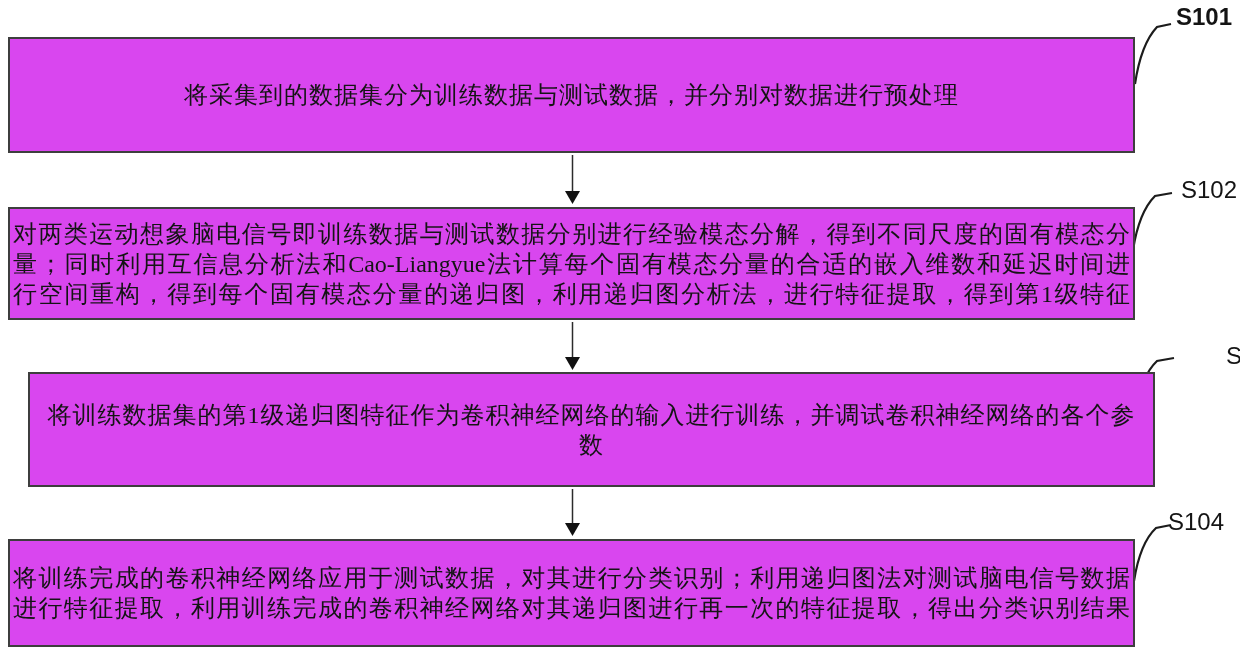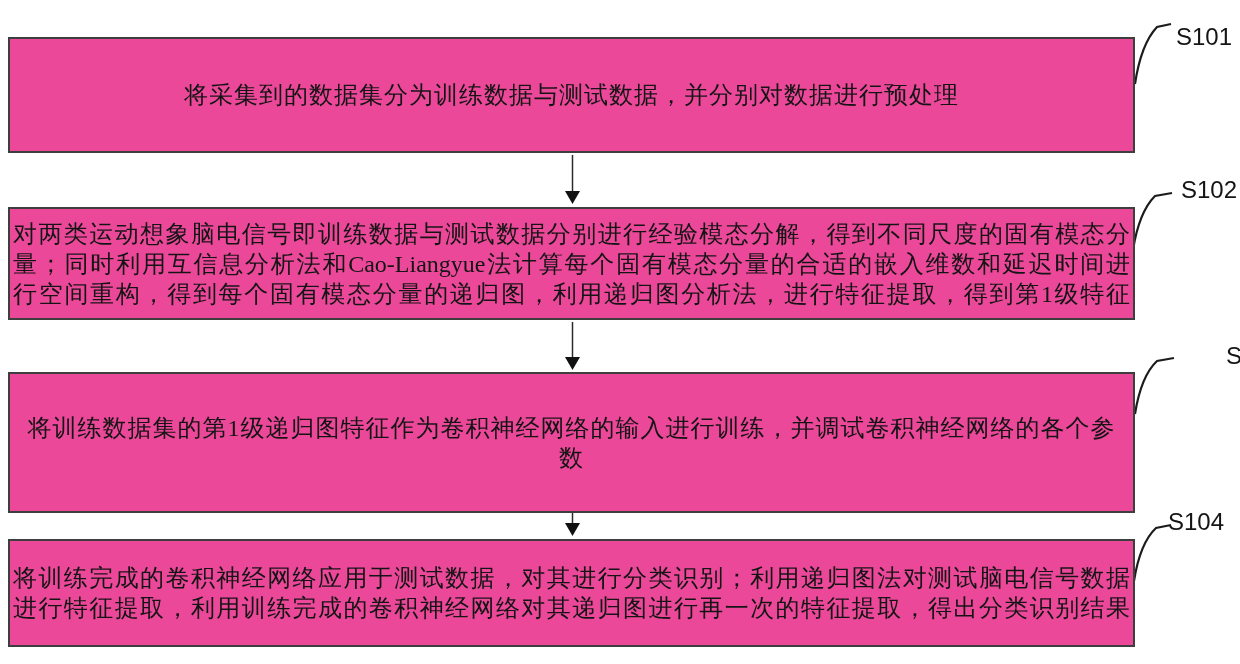--- a/index.html
+++ b/index.html
@@ -16,21 +16,21 @@
     left:0; top:0;
     width:1240px; height:664px;
     pointer-events:none;
   }
   .step-box {
     position:absolute;
     left:8px;
     width:1127px;
     box-sizing:border-box;
     border:2px solid #3e3e3e;
-    background:#ec4899;
+    background:#d946ef;
     display:flex;
     align-items:center;
   }
   .box-text {
     width:100%;
     font-size:24px;
     line-height:30px;
     color:#141414;
     white-space:pre-line;
     padding:0 3px;
@@ -78,28 +78,28 @@
   <div class="step-box" style="top:37px;  height:116px;">
     <div class="box-text txt-center">将采集到的数据集分为训练数据与测试数据，并分别对数据进行预处理</div>
   </div>
 
   <div class="step-box" style="top:207px; height:113px;align-items:center;">
     <div class="box-text txt-justify">对两类运动想象脑电信号即训练数据与测试数据分别进行经验模态分解，得到不同尺度的固有模态分
 量；同时利用互信息分析法和Cao-Liangyue法计算每个固有模态分量的合适的嵌入维数和延迟时间进
 行空间重构，得到每个固有模态分量的递归图，利用递归图分析法，进行特征提取，得到第1级特征</div>
   </div>
 
-  <div class="step-box" style="top:372px; height:141px;">
+  <div class="step-box" style="top:372px; height:115px;margin-left:20px;">
     <div class="box-text txt-center">将训练数据集的第1级递归图特征作为卷积神经网络的输入进行训练，并调试卷积神经网络的各个参
 数</div>
   </div>
 
   <div class="step-box" style="top:539px; height:108px;">
     <div class="box-text txt-justify">将训练完成的卷积神经网络应用于测试数据，对其进行分类识别；利用递归图法对测试脑电信号数据
 进行特征提取，利用训练完成的卷积神经网络对其递归图进行再一次的特征提取，得出分类识别结果</div>
   </div>
 
-  <div class="step-label" style="left:1176px; top:24px;">S101</div>
+  <div class="step-label" style="left:1176px; top:4px;font-weight:bold;">S101</div>
   <div class="step-label" style="left:1181px; top:177px;">S102</div>
   <div class="step-label" style="left:1226px; top:343px;">S103</div>
   <div class="step-label" style="left:1168px; top:509px;">S104</div>
 
 </div>
 
 </body></html>

